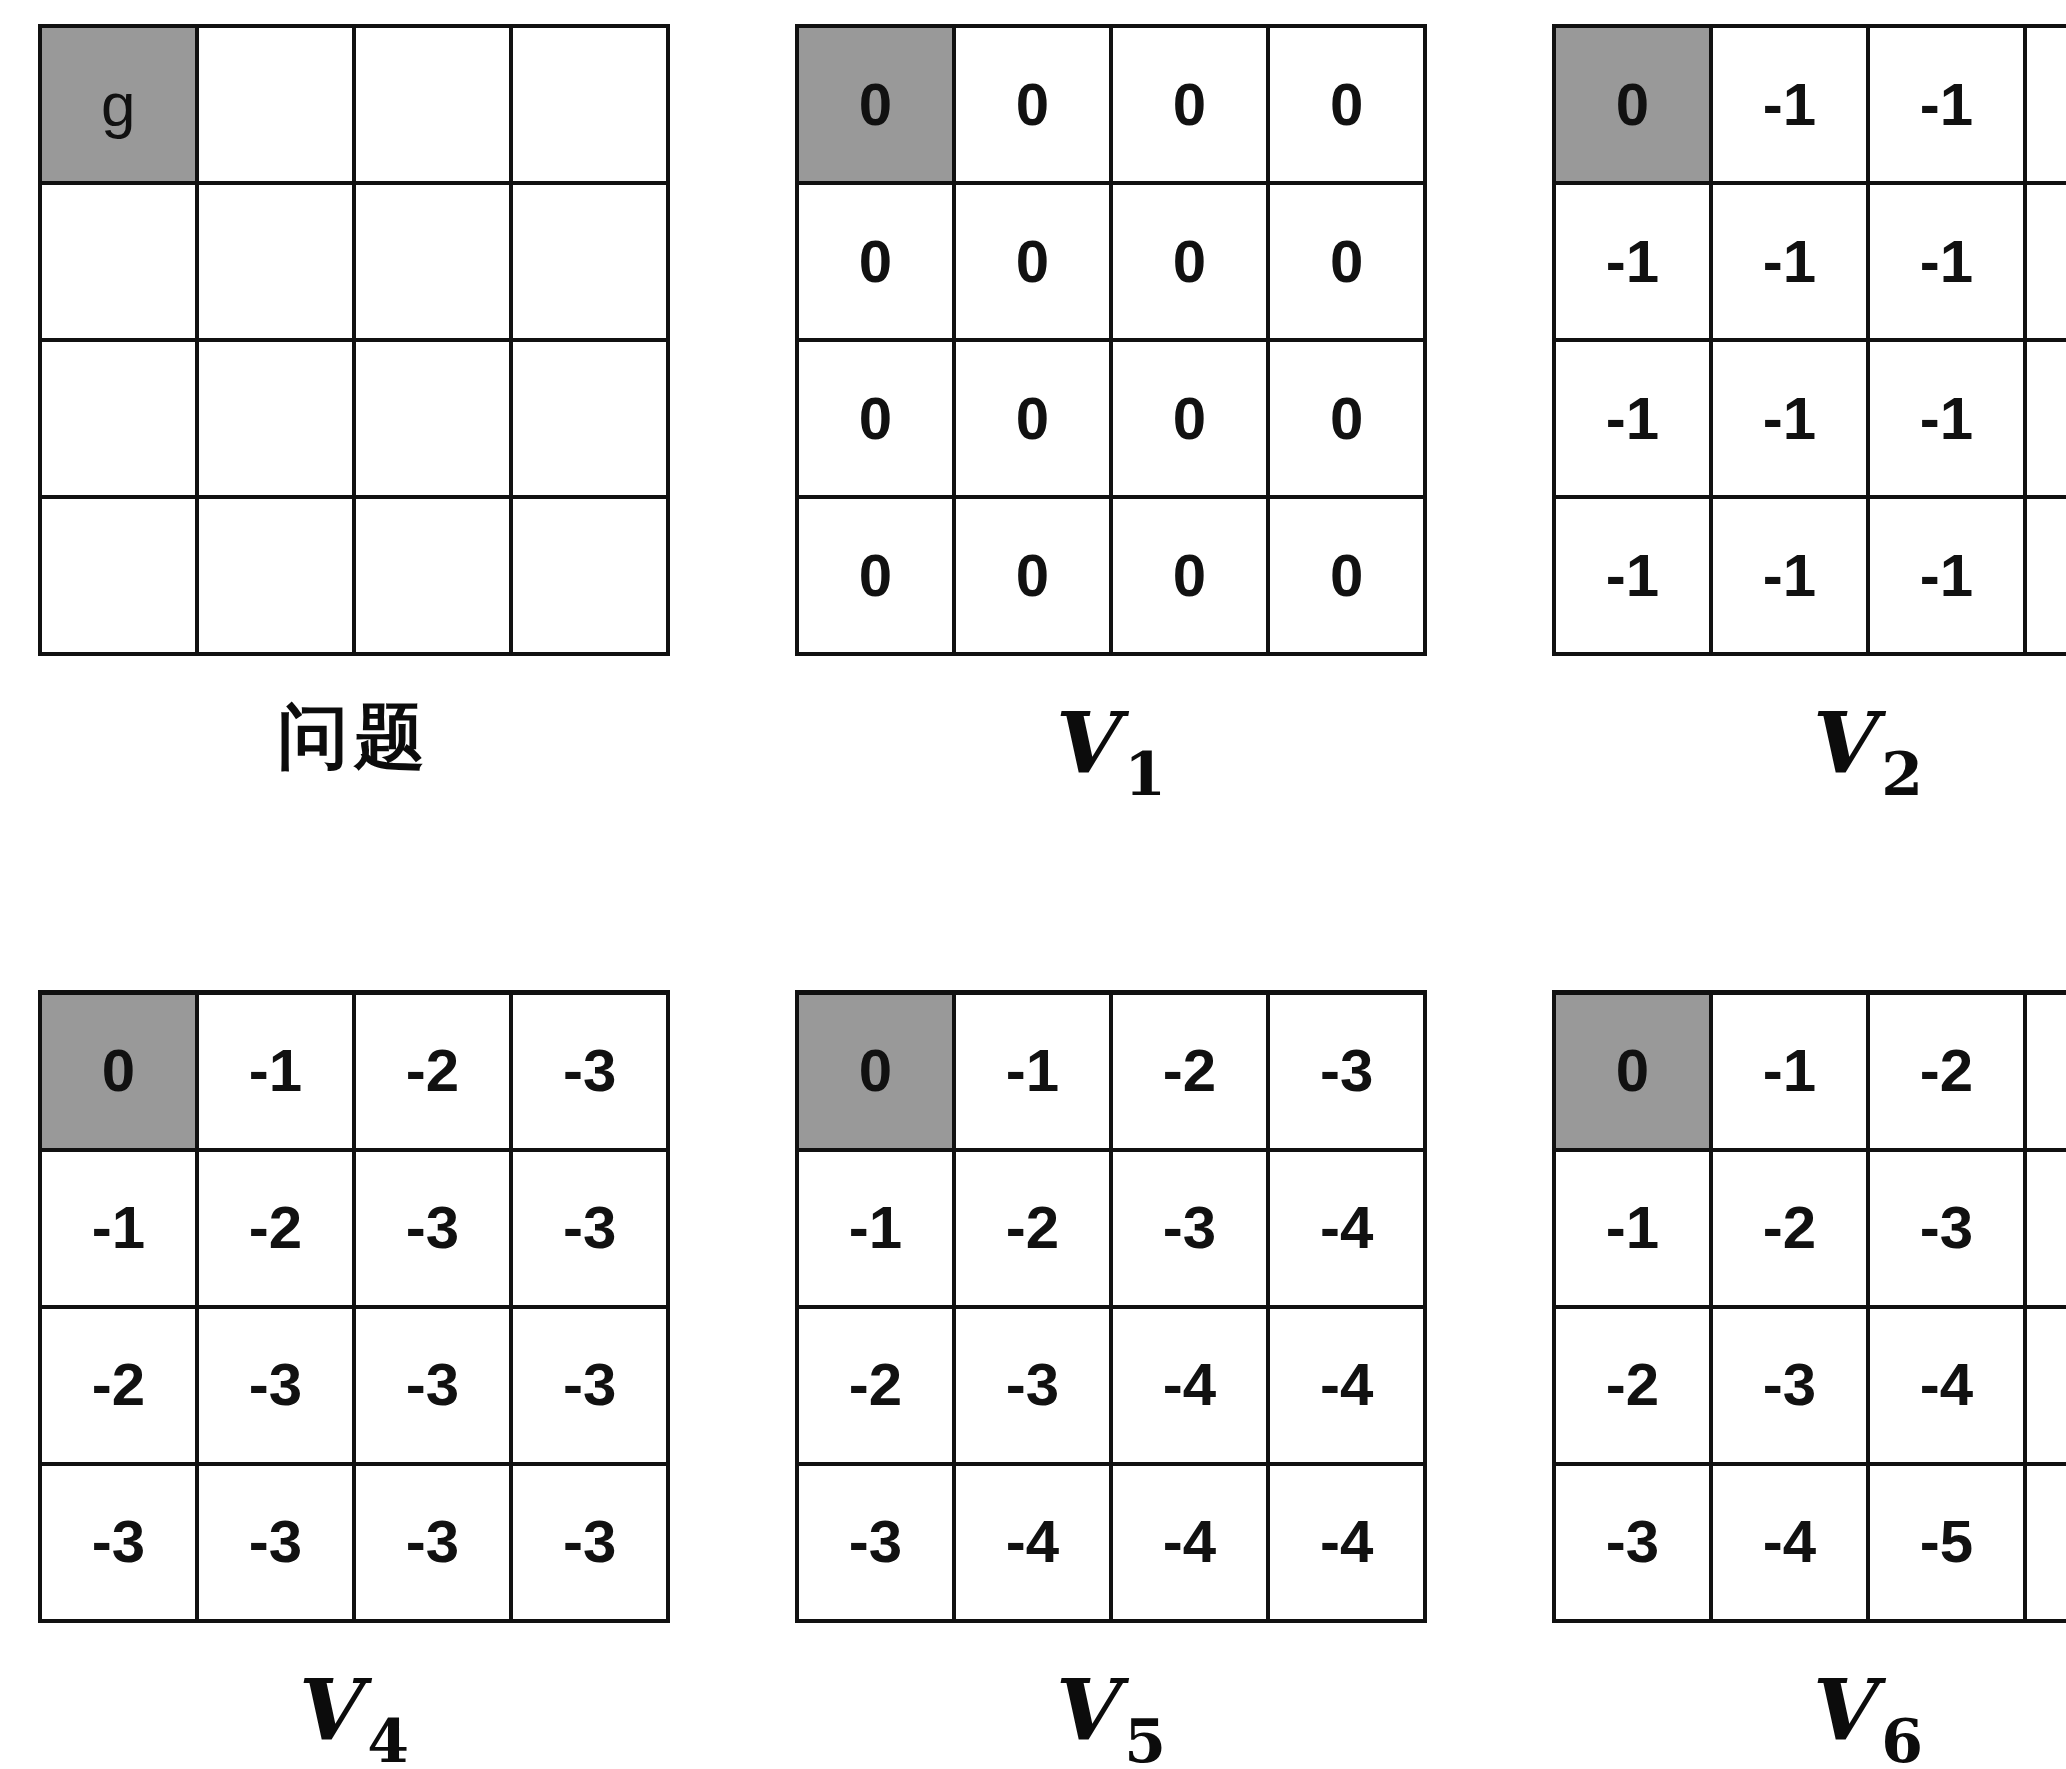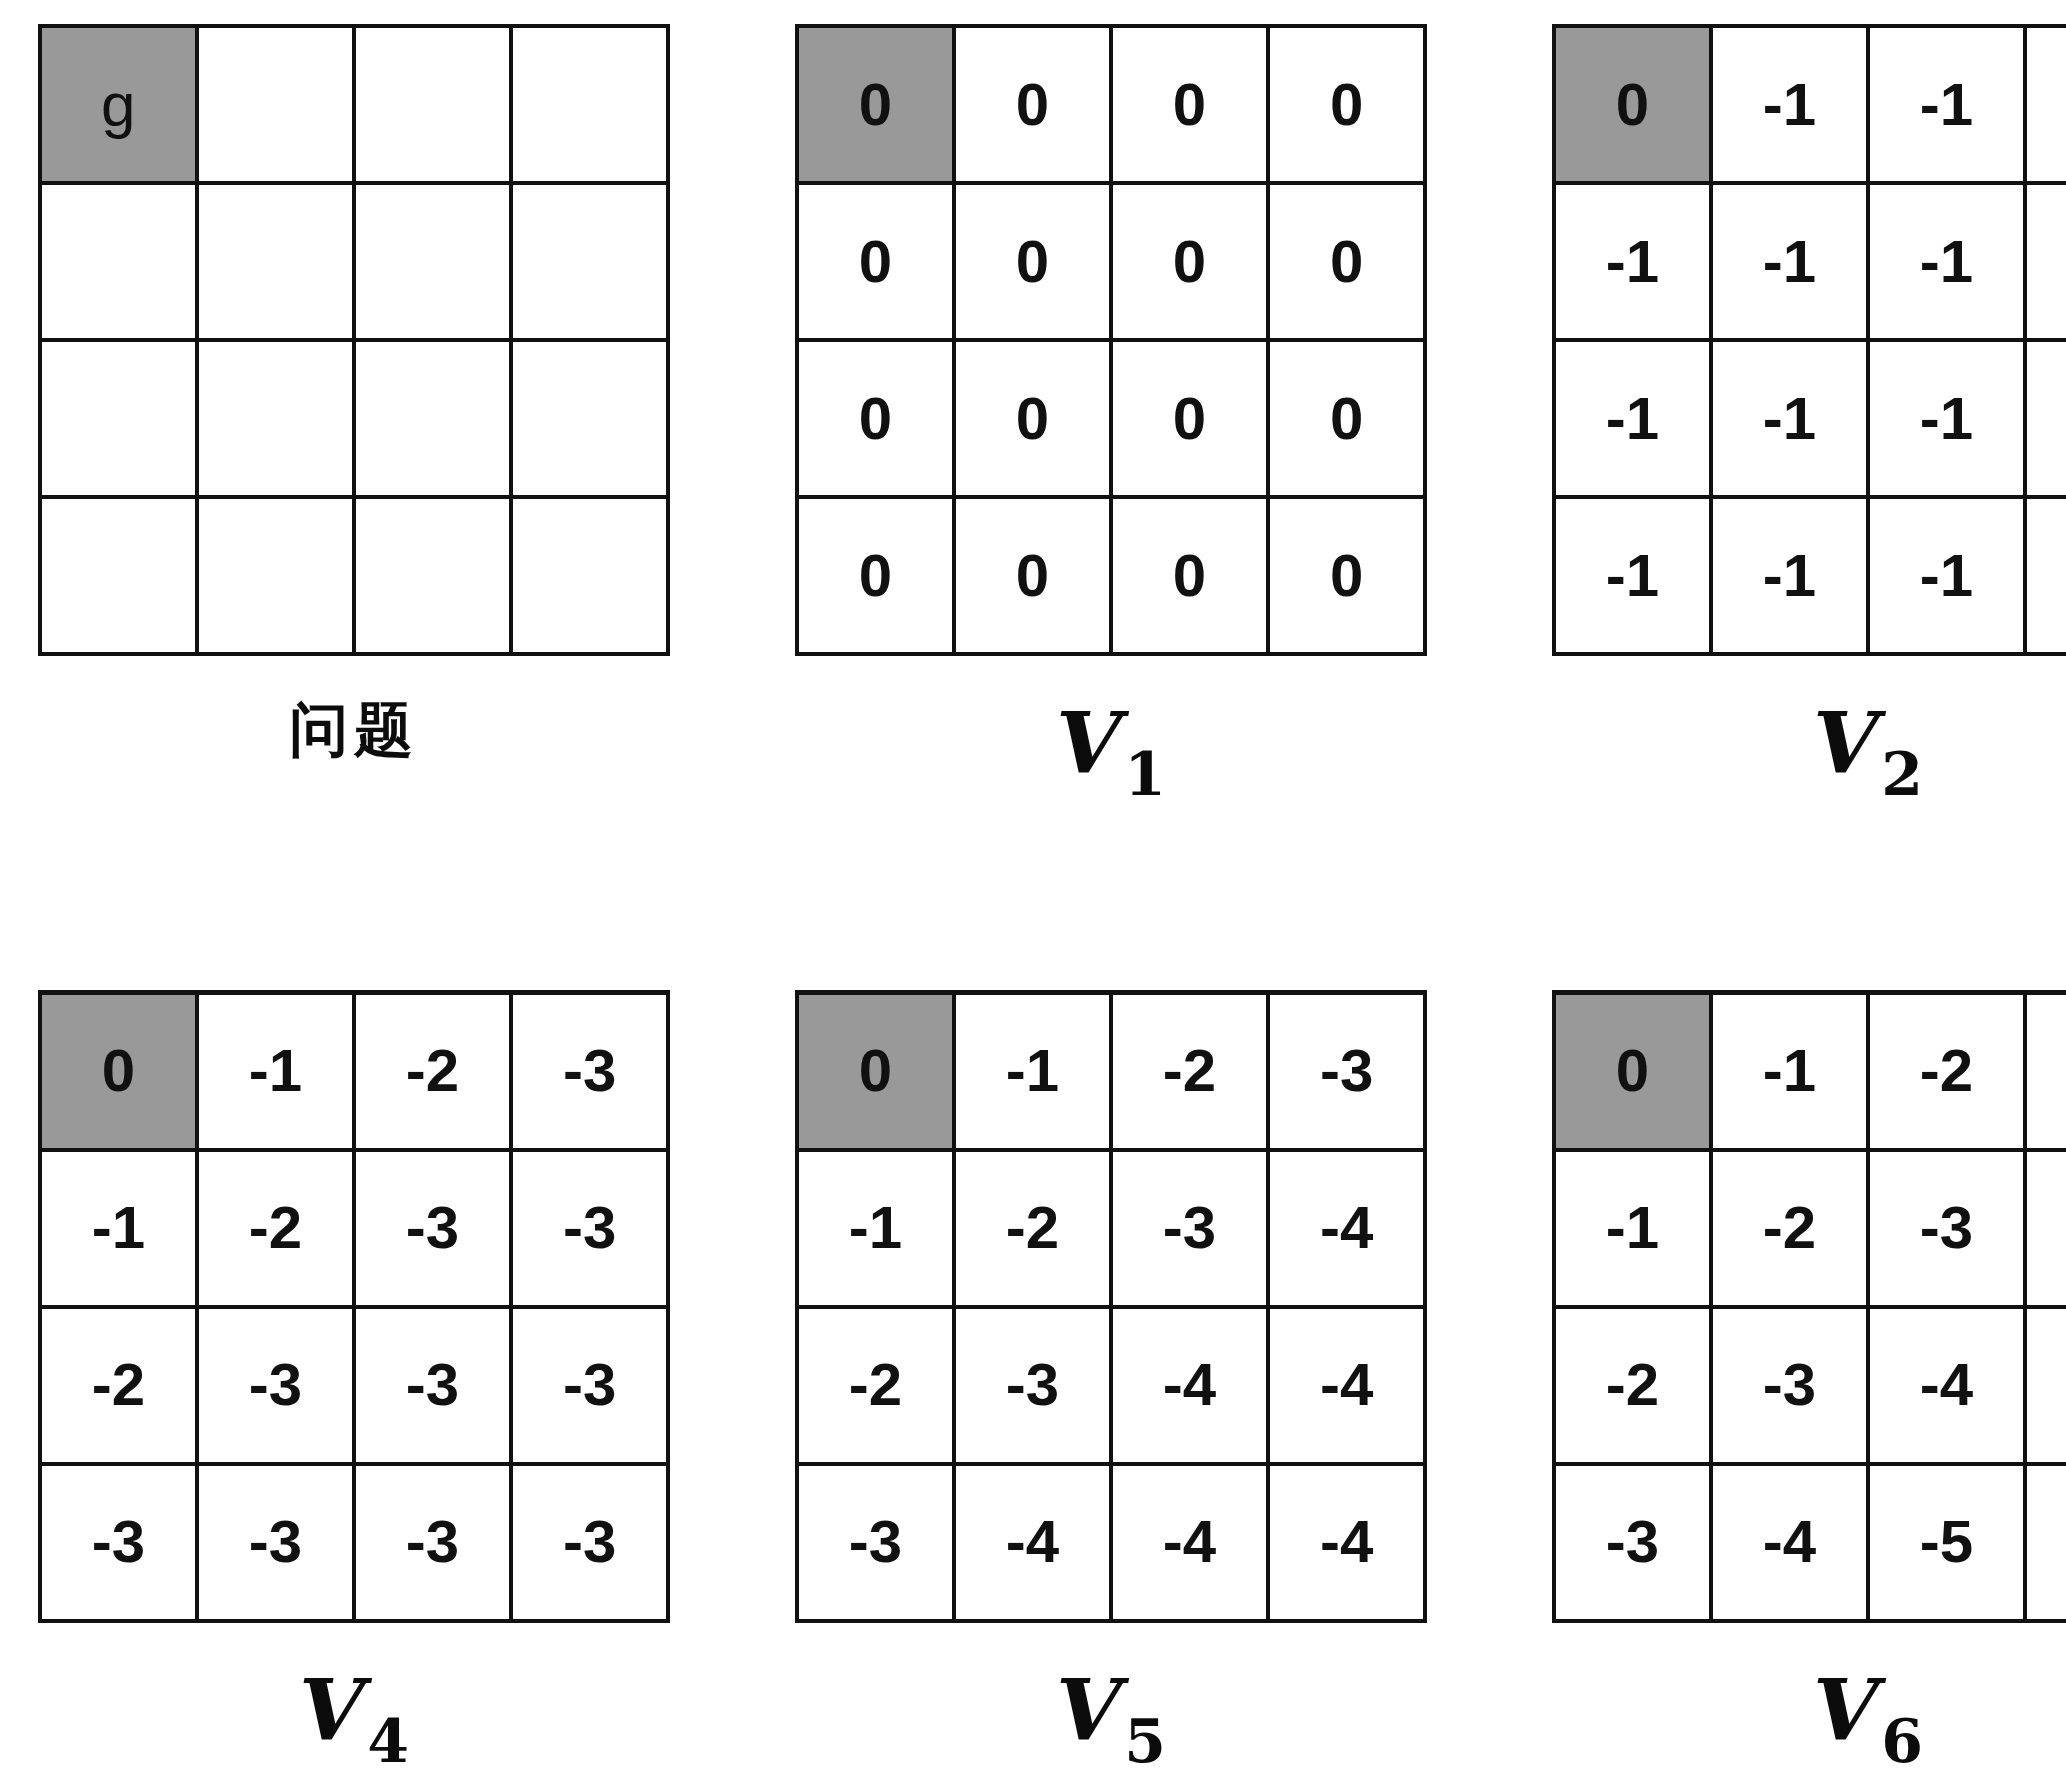--- a/index.html
+++ b/index.html
@@ -76,21 +76,21 @@
   .caption .cap-sub {
     font-style: normal;
     font-size: 60px;
     align-self: flex-end;
     transform: translateY(11.6px);
     margin-left: 2.5px;
   }
   .caption.cjk {
     font-style: normal;
     letter-spacing: 5.8px;
-    font-size: 59px;
+    font-size: 71px;
     text-align: center;
   }
 </style>
 </head>
 <body style="background: rgb(255, 255, 255);">
 
 <div class="page">
   <div class="row first">
       <section class="panel">
     <div class="grid">

